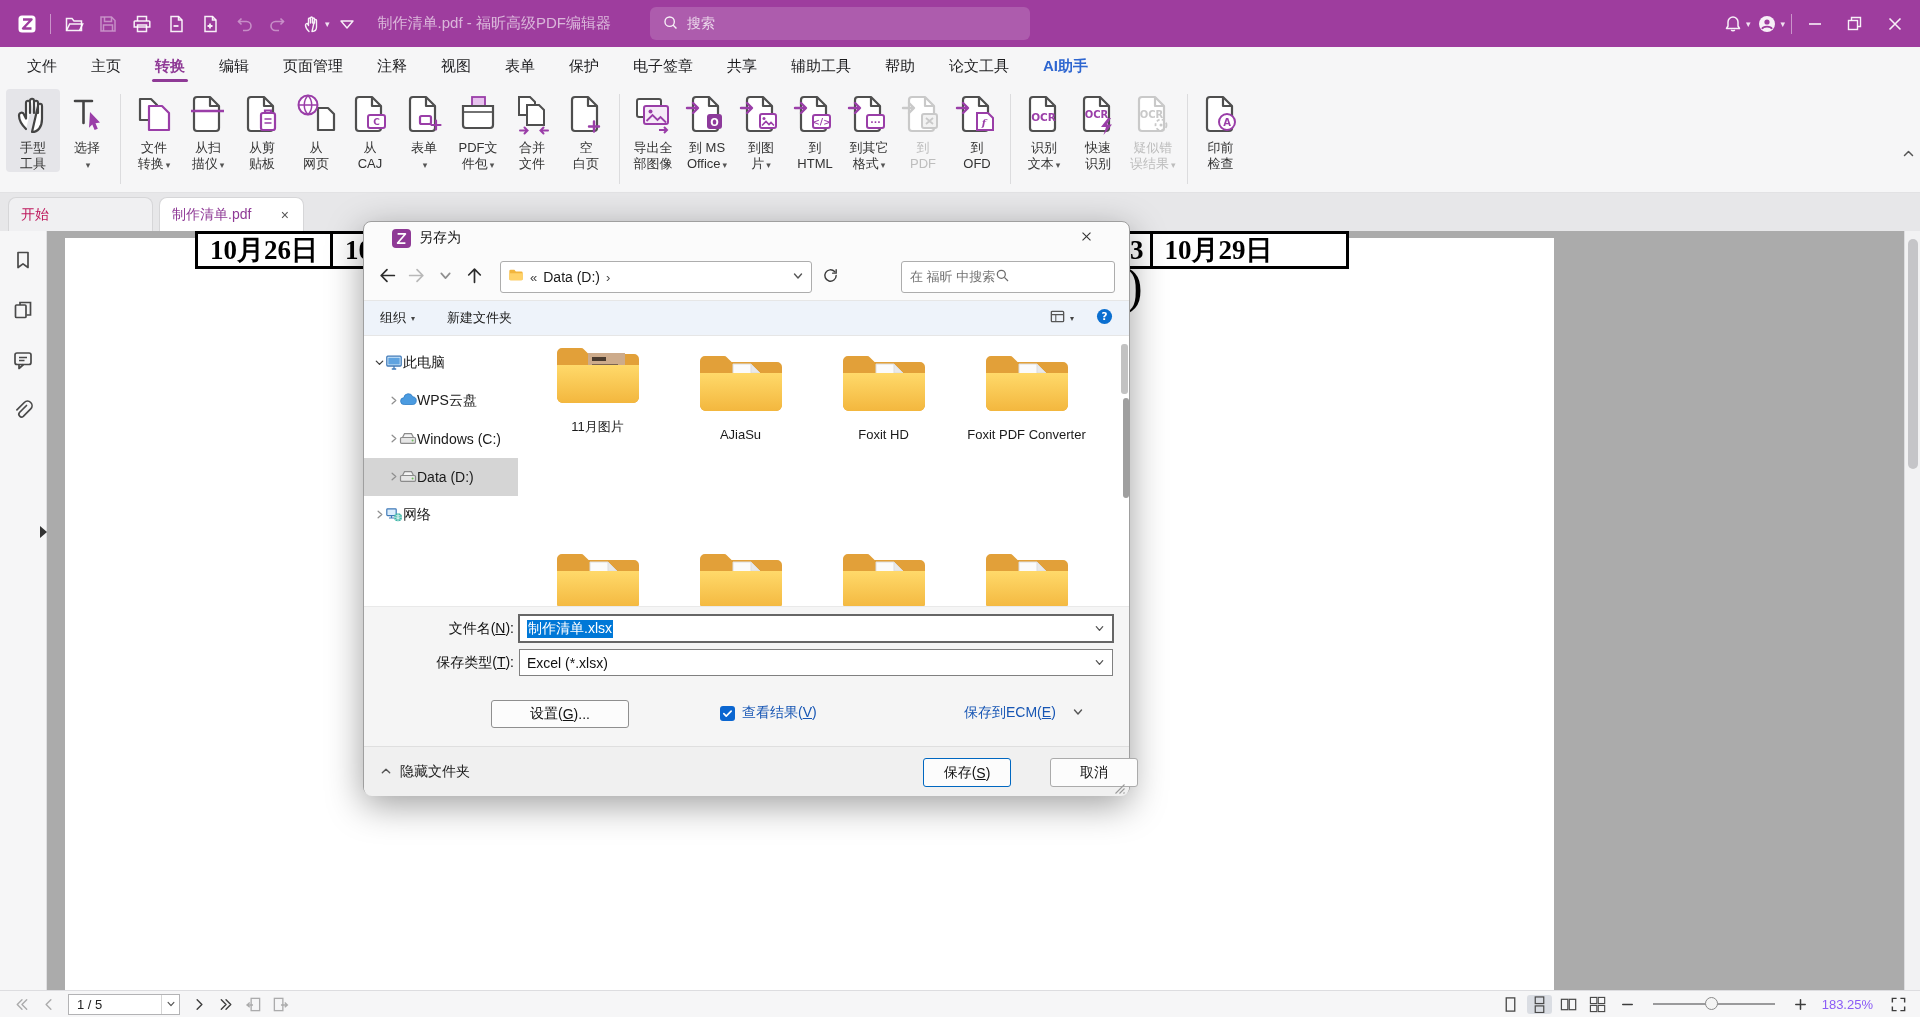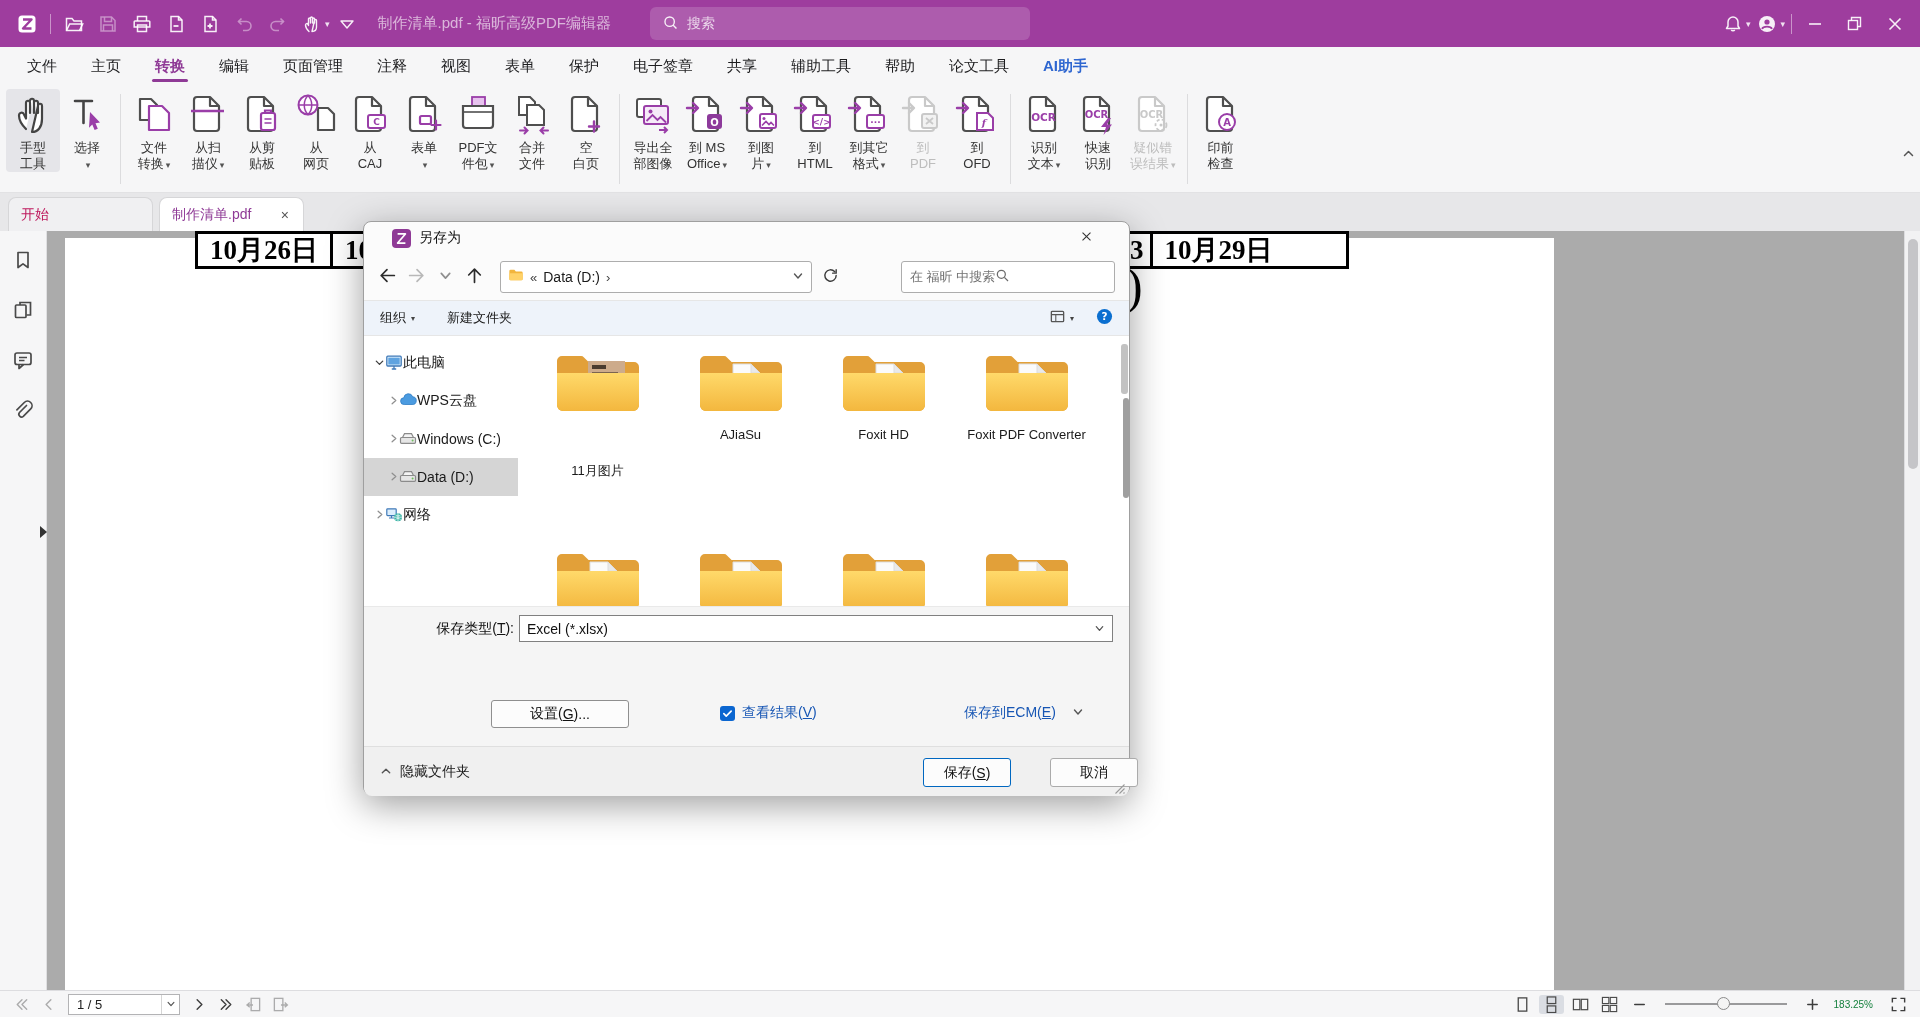--- a/index.html
+++ b/index.html
@@ -134,21 +134,21 @@
   .sb-ic svg { width:17px; height:17px; }
   .pagebox { width:112px; height:21px; background:#fff; border:1px solid #b3b3b5; display:flex; align-items:center; margin:0 6px; }
   .pagebox .pv { flex:1; font-size:13px; color:#222; padding-left:8px; }
   .pagebox .pd { width:18px; height:100%; border-left:1px solid #d5d5d5; display:flex; align-items:center; justify-content:center; }
   .pagebox .pd svg { width:10px; height:10px; }
   .sb-right { margin-left:auto; display:flex; align-items:center; gap:4px; }
   .sb-right .mode { padding:1px 4px; border-radius:3px; }
   .sb-right .mode.active { background:#dadde3; }
   .slider { width:122px; height:2px; background:#9a9a9c; position:relative; margin:0 8px; }
   .slider .sthumb { position:absolute; left:52px; top:-6px; width:13px; height:13px; border-radius:50%; background:#f4f4f4; border:1px solid #8a8a8a; }
-  .zoomtxt { font-size:10px; color:#15803d; margin:0 8px 0 4px; }
+  .zoomtxt { font-size:13px; color:#8b5cf6; margin:0 8px 0 4px; }
 </style>
 </head>
 <body>
 
 <div class="app">
 
   <div class="titlebar">
     <div class="tb-ic">
         <svg viewBox="0 0 20 20" xmlns="http://www.w3.org/2000/svg">
           <rect x="1.5" y="1.5" width="17" height="17" rx="3.5" fill="#fff"></rect>
@@ -669,21 +669,21 @@
                 <rect x="1.8" y="3.8" width="9.4" height="6.8" rx=".8" fill="#dceefc" stroke="#3f79b8" stroke-width="1.2"></rect>
                 <path d="M6.5 10.6V13M4 13h5" stroke="#3f79b8" stroke-width="1.2"></path>
                 <circle cx="13" cy="12.2" r="4" fill="#3fb6a8"></circle>
                 <path d="M9 12.2h8M13 8.2v8M10.4 9.8c1.6 1.5 3.6 1.5 5.2 0M10.4 14.6c1.6-1.5 3.6-1.5 5.2 0" stroke="#fff" stroke-width=".7" fill="none"></path>
               </svg></span>
             <span>网络</span>
           </div>
         </div>
       <div class="tree-sb"></div>
       <div class="grid" id="grid">
-          <div class="tile" style="left: 8px; top: 12px; gap: 36px;">
+          <div class="tile" style="left: 8px; top: 4px;">
             <span><svg viewBox="0 0 92 68" xmlns="http://www.w3.org/2000/svg">
                 <defs>
                   <linearGradient id="gf" x1="0" y1="0" x2="0" y2="1">
                     <stop offset="0" stop-color="#ffd96a"></stop>
                     <stop offset="1" stop-color="#f3b73e"></stop>
                   </linearGradient>
                 </defs>
   <path d="M5 13a5 5 0 0 1 5-5h19a4 4 0 0 1 3 1.4l4.6 4.6H82a5 5 0 0 1 5 5v38a6 6 0 0 1-6 6H11a6 6 0 0 1-6-6z" fill="#e2a039"></path>
                 <rect x="36" y="13" width="37" height="30" fill="#cdab8b"></rect>
                 <rect x="40" y="17" width="14" height="4" fill="#4a3b2e"></rect>
@@ -791,20 +791,29 @@
   <path d="M5 13a5 5 0 0 1 5-5h19a4 4 0 0 1 3 1.4l4.6 4.6H82a5 5 0 0 1 5 5v38a6 6 0 0 1-6 6H11a6 6 0 0 1-6-6z" fill="#e2a039"></path>
               <path d="M38 16h18l9 9v28H38z" fill="#fbfbfb" stroke="#ddd"></path>
               <path d="M56 16v9h9z" fill="#e9e9e9" stroke="#ddd"></path>
   <path d="M5 25h82v32a6 6 0 0 1-6 6H11a6 6 0 0 1-6-6z" fill="url(#gf)"></path>
             </svg>
           </div>
         </div>
       <div class="grid-sb"></div>
     </div>
     <div class="dlg-form">
+      <div class="frow fname">
+        <span class="flabel ukey">文件名(<u>N</u>):</span>
+        <div class="combo">
+          <span class="sel">制作清单.xlsx</span>
+          <span class="caret"><svg viewBox="0 0 12 12" xmlns="http://www.w3.org/2000/svg">
+                <path d="M2.5 4l3.5 4 3.5-4" fill="none" stroke="#555" stroke-width="1.4" stroke-linecap="round" stroke-linejoin="round"></path>
+              </svg></span>
+        </div>
+      </div>
       <div class="frow">
         <span class="flabel ukey">保存类型(<u>T</u>):</span>
         <div class="combo">
           <span>Excel (*.xlsx)</span>
           <span class="caret"><svg viewBox="0 0 12 12" xmlns="http://www.w3.org/2000/svg">
                 <path d="M2.5 4l3.5 4 3.5-4" fill="none" stroke="#555" stroke-width="1.4" stroke-linecap="round" stroke-linejoin="round"></path>
               </svg></span>
         </div>
       </div>
     </div>

